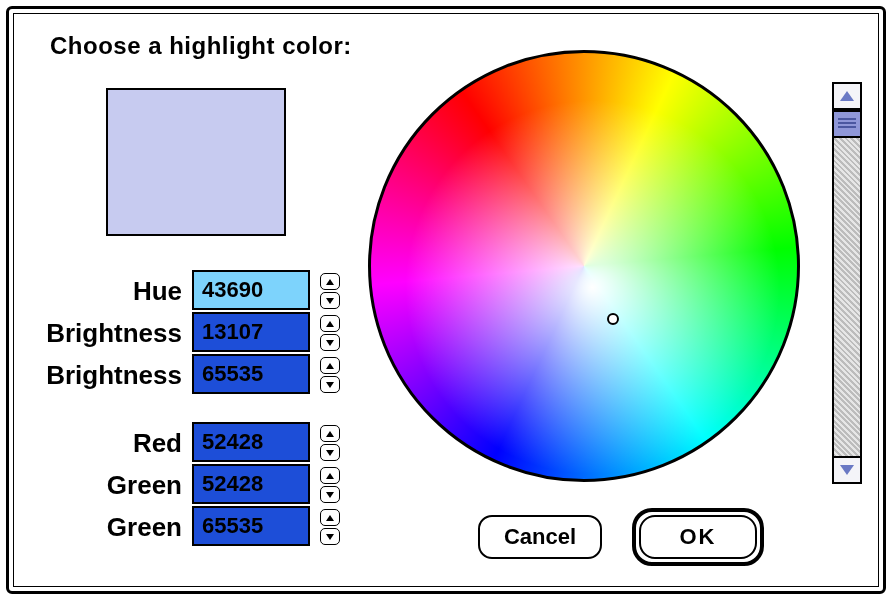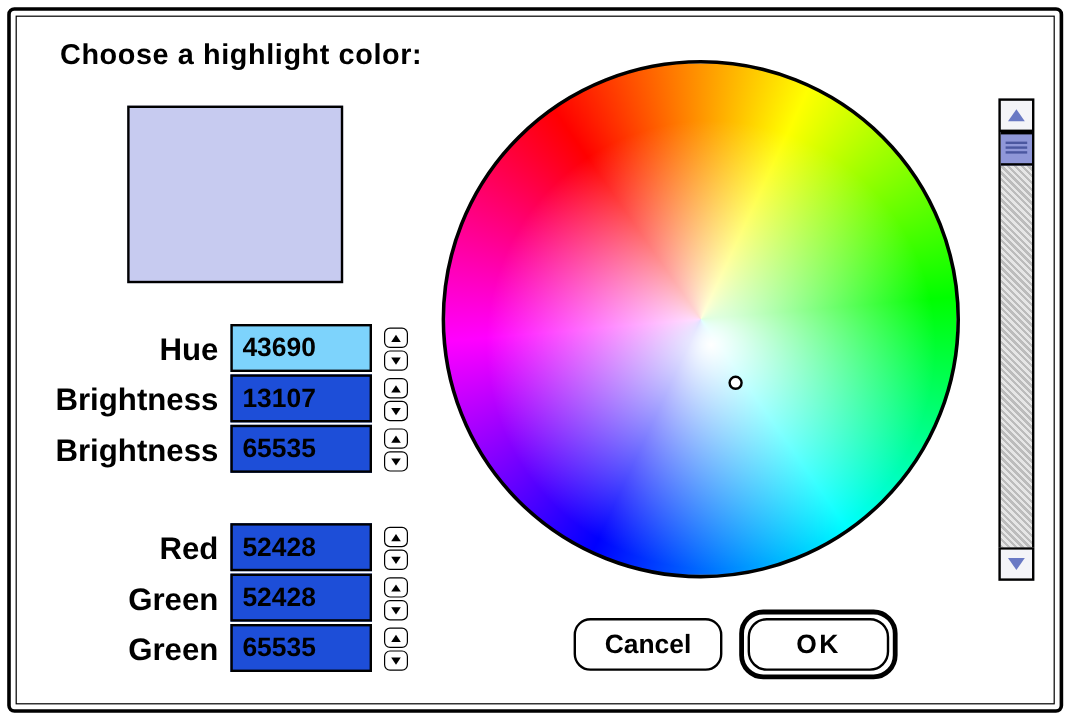--- a/index.html
+++ b/index.html
@@ -48,21 +48,21 @@
     height: 148px;
     border: 2px solid #000;
     background: #c7cbf0;
   }
   .fields {
     position: absolute;
     left: 8px;
     top: 256px;
     width: 330px;
   }
-  .group2 { margin-top: 40px; }
+  .group2 { margin-top: 26px; }
   .row {
     display: flex;
     align-items: center;
     height: 42px;
   }
   .row-label {
     width: 170px;
     text-align: right;
     font-size: 26px;
     padding-right: 10px;
@@ -190,21 +190,21 @@
     left: 4px; right: 4px; top: 6px; height: 2px;
     background: #4b57a0;
     box-shadow: 0 4px 0 #4b57a0, 0 8px 0 #4b57a0;
   }
 
   .buttons {
     position: absolute;
     left: 464px;
     bottom: 20px;
     display: flex;
-    gap: 14px;
+    gap: 30px;
     align-items: center;
   }
   .btn {
     height: 44px;
     min-width: 124px;
     padding: 0 22px;
     border: 2px solid #000;
     border-radius: 14px;
     background: #fff;
     font-family: inherit;

